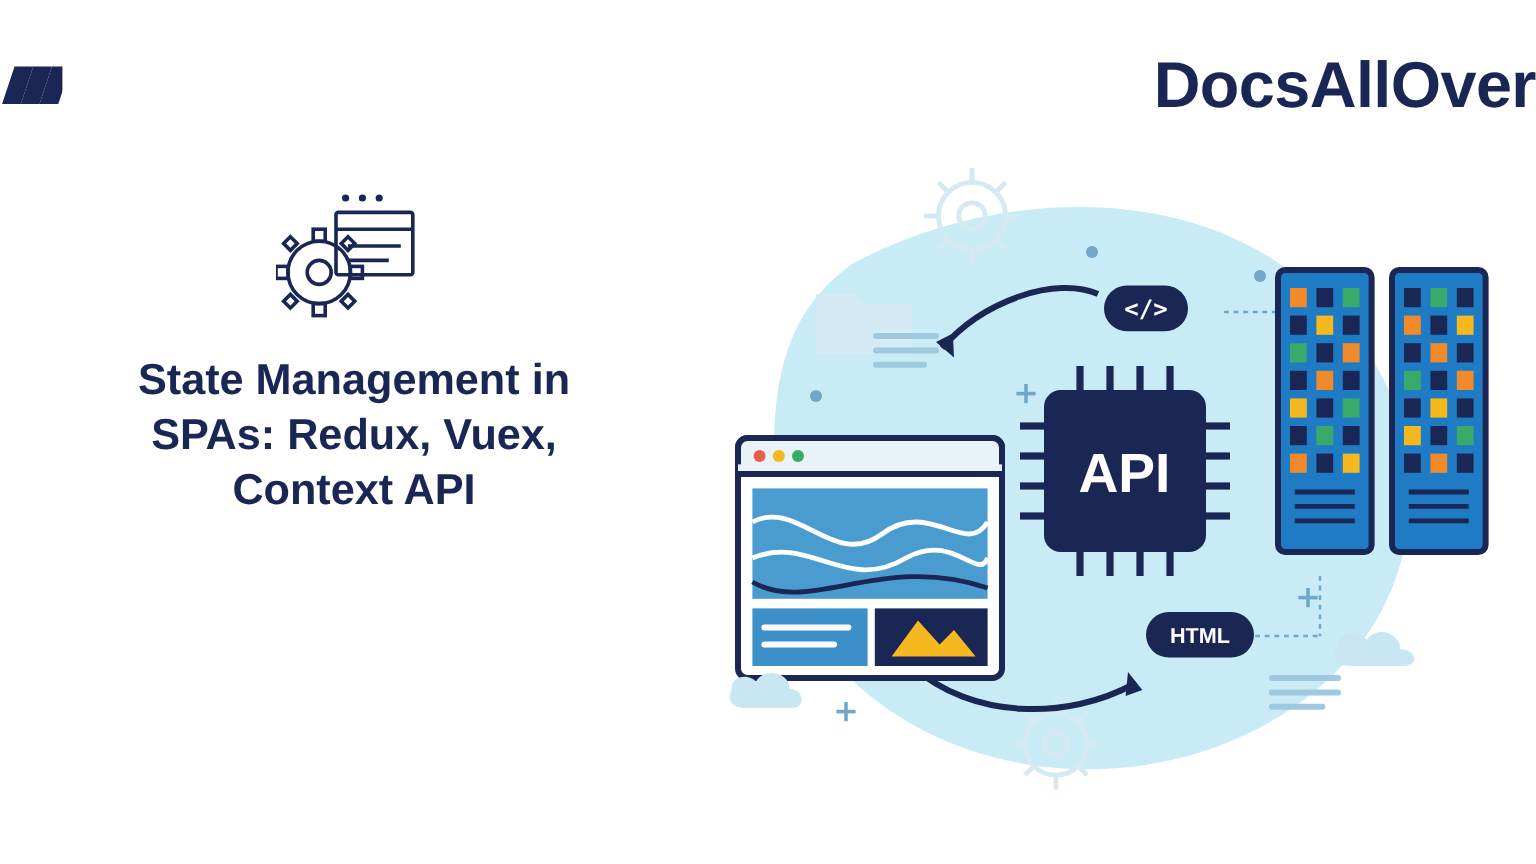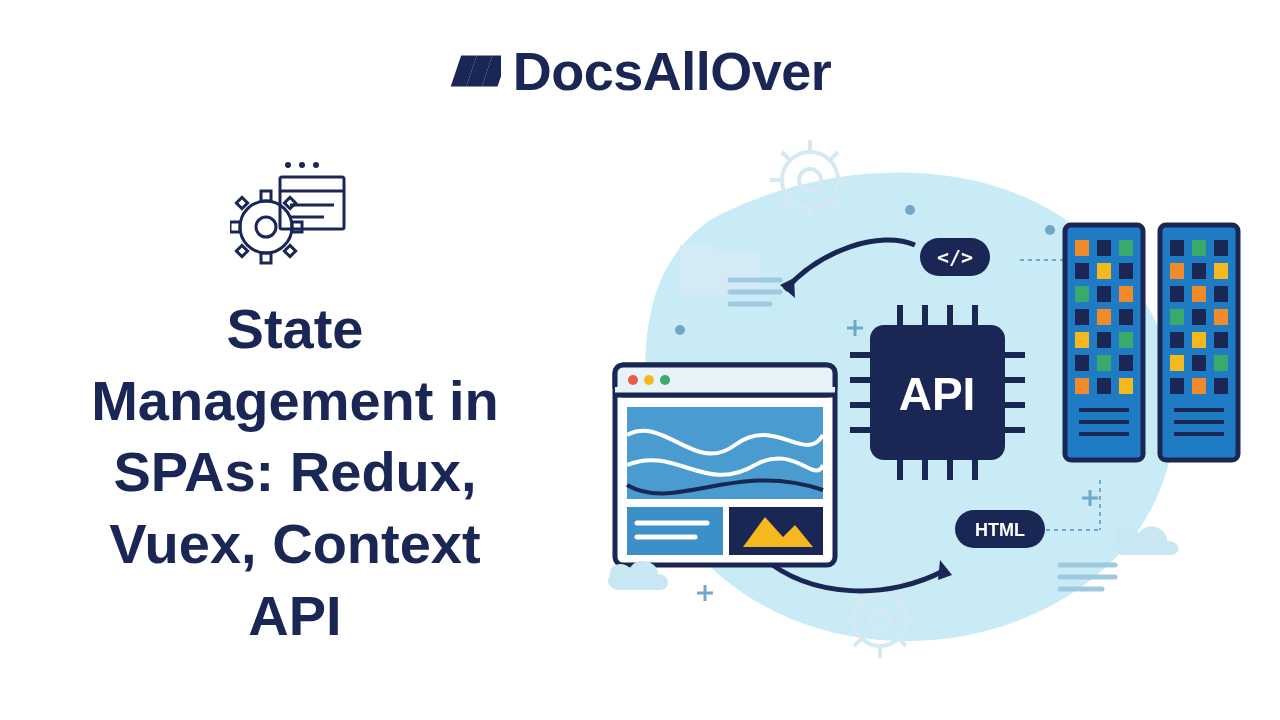--- a/index.html
+++ b/index.html
@@ -13,21 +13,21 @@
     width: 100%; height: 100%;
     position: relative;
   }
   
   .brand {
     position: absolute;
     top: 40px;
     left: 0; right: 0;
     text-align: center;
     display: flex;
-    justify-content: center;
+    justify-content: space-between;
     align-items: center;
     gap: 12px;
   }
   .brand-icon {
     width: 52px; height: 52px;
   }
   .brand-text {
     font-size: 54px;
     font-weight: 800;
     color: #1a2654;
@@ -38,21 +38,21 @@
     position: absolute;
     left: 60px;
     top: 155px;
     width: 470px;
   }
   .settings-icon {
     display: block;
     margin: 0 auto 18px auto;
   }
   .title {
-    font-size: 56px;
+    font-size: 36px;
     font-weight: 800;
     color: #1a2654;
     text-align: center;
     line-height: 1.28;
   }
   
   .illus {
     position: absolute;
     right: 20px;
     top: 130px;

